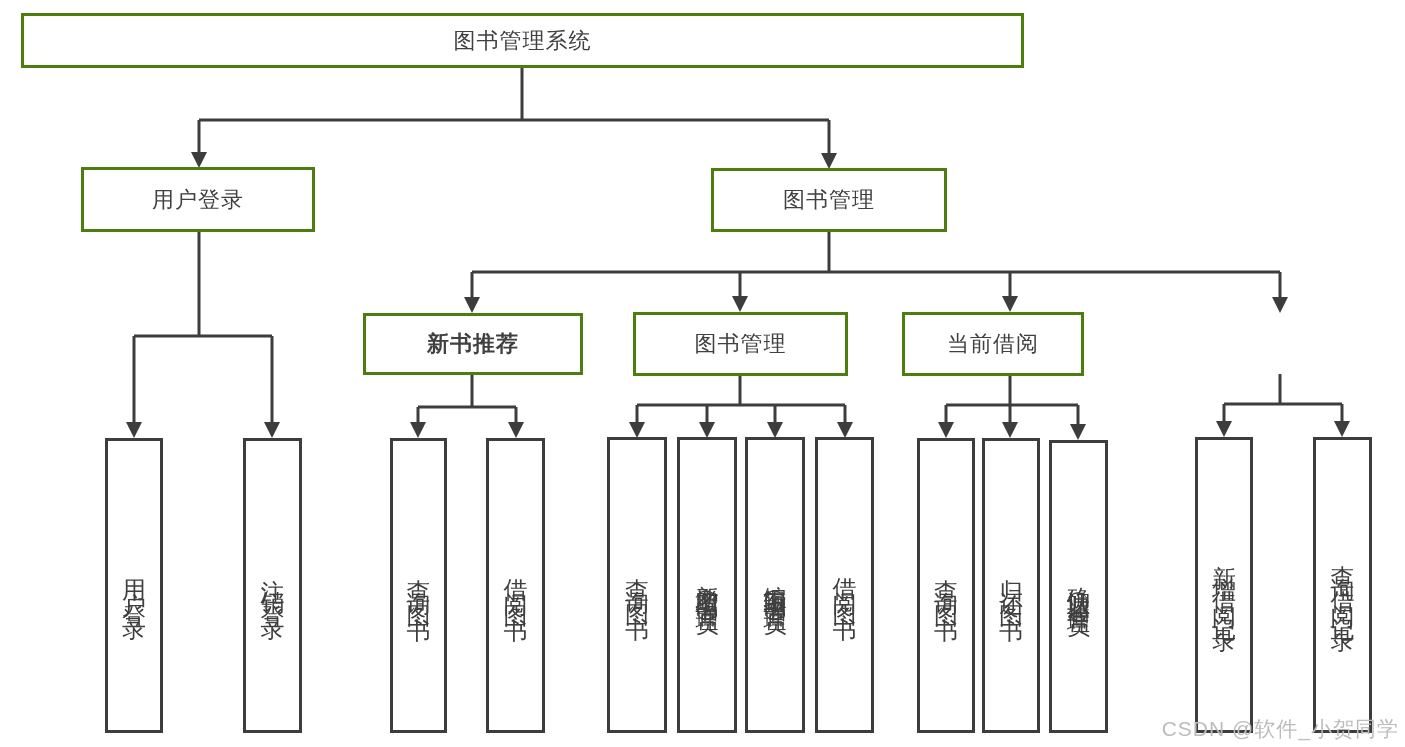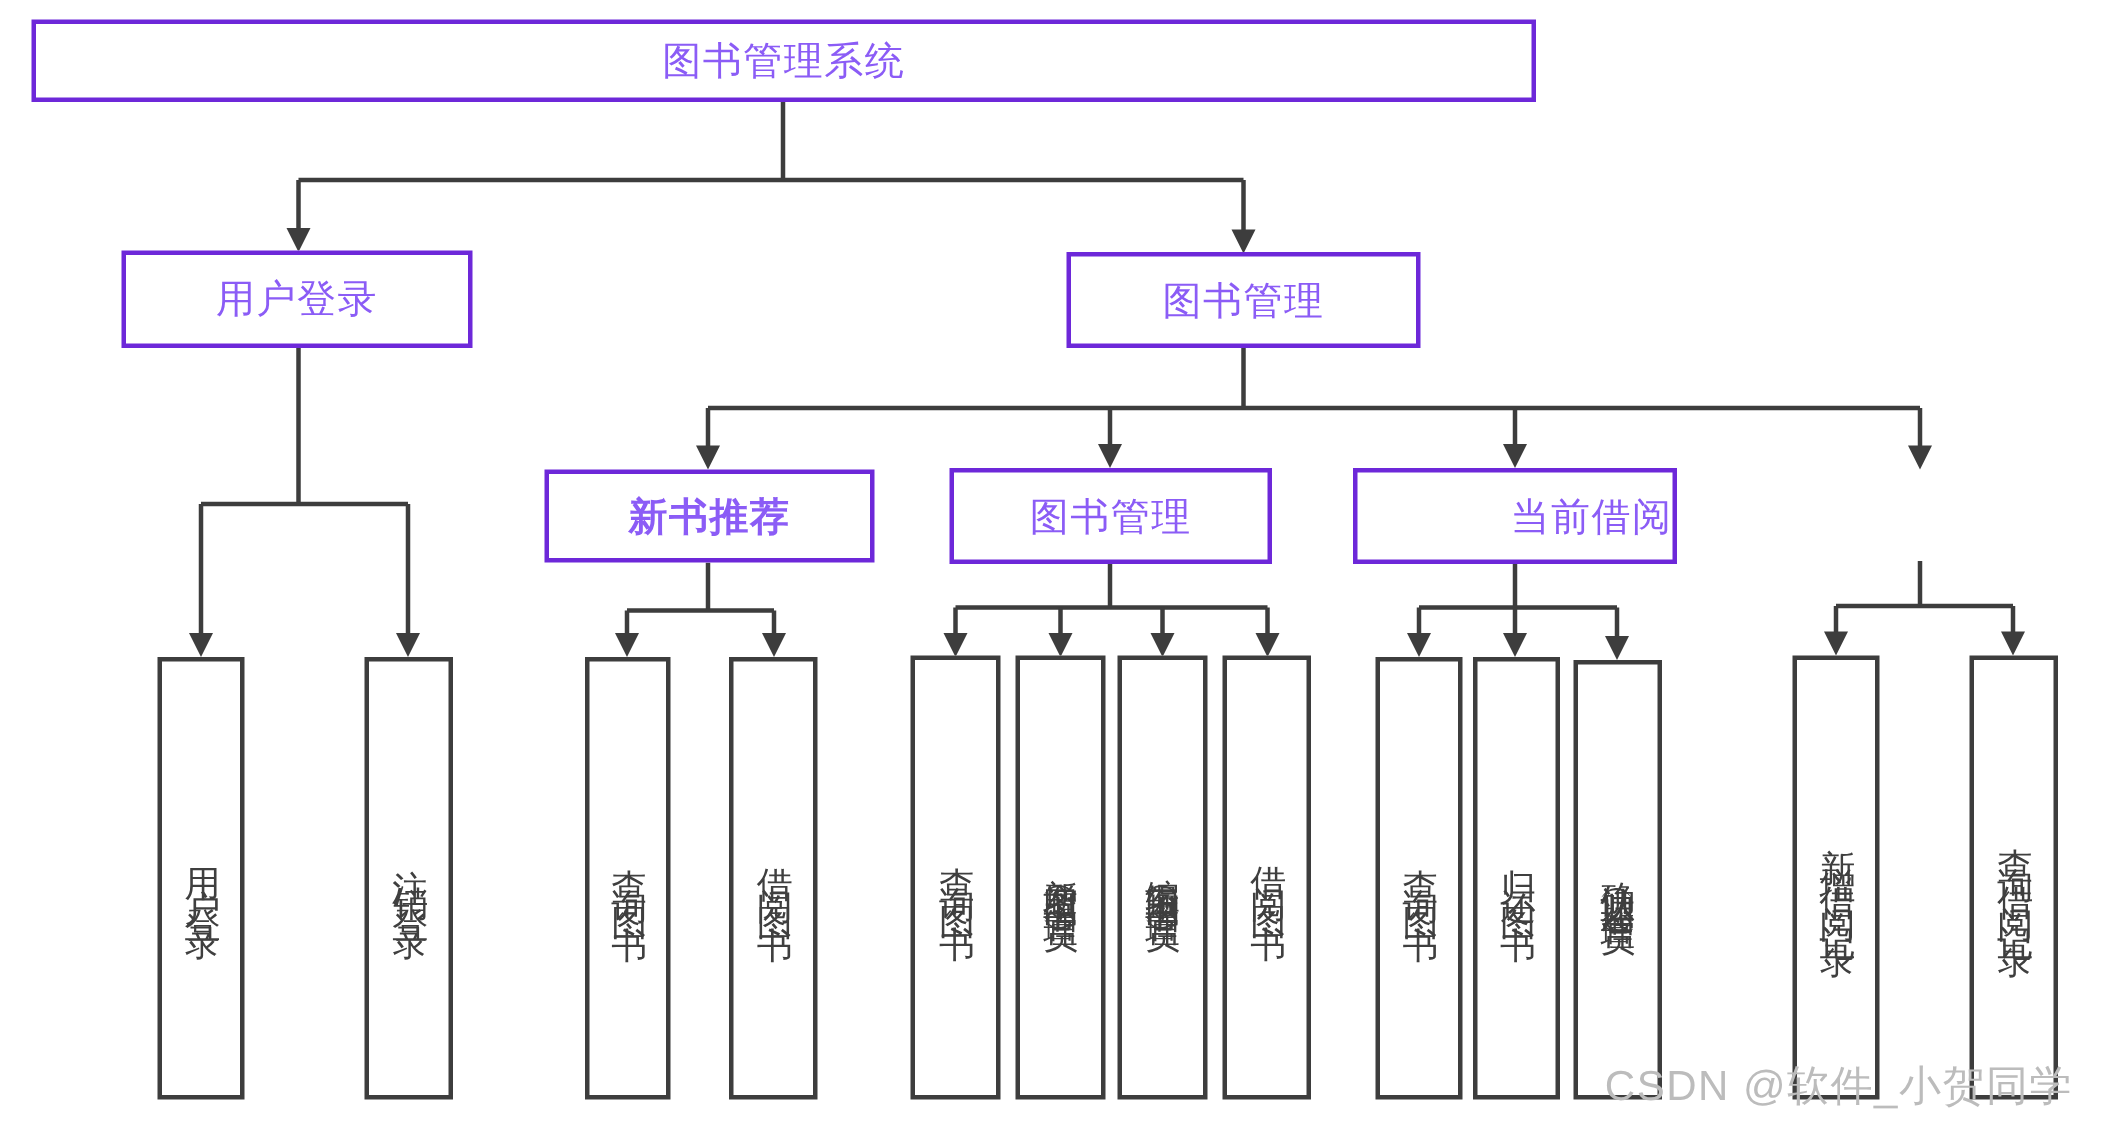--- a/index.html
+++ b/index.html
@@ -12,27 +12,27 @@
     background: #ffffff;
     overflow: hidden;
   }
   svg.wires {
     position: absolute;
     left: 0; top: 0;
     width: 1405px; height: 747px;
   }
   .node {
     position: absolute;
-    border: 3px solid #6d28d9;
+    border: 3px solid #4d7c0f;
     background: #ffffff;
     display: flex;
     align-items: center;
     justify-content: center;
-    color: #8b5cf6;
-    font-size: 26px;
+    color: #404040;
+    font-size: 22px;
     letter-spacing: 1px;
   }
   .leaf {
     position: absolute;
     border: 3px solid #3d3d3d;
     background: #ffffff;
     display: flex;
     align-items: center;
     justify-content: center;
   }
@@ -44,23 +44,23 @@
     font-size: 24px;
     letter-spacing: 13px;
     line-height: 1;
   }
   .leaf.tight span {
     font-size: 23px;
     letter-spacing: 4px;
   }
   .watermark {
     position: absolute;
-    right: 23px;
+    right: 6px;
     bottom: 4px;
-    font-size: 28px;
+    font-size: 21px;
     color: #bcbcbc;
     letter-spacing: 1px;
     white-space: nowrap;
   }
 </style>
 </head>
 <body>
 
 <div class="stage">
 
@@ -150,21 +150,21 @@
   <div class="node" style="left:711px; top:168px; width:236px; height:64px;">
     <span>图书管理</span>
   </div>
 
   <div class="node" style="left:363px; top:313px; width:220px; height:62px;font-weight:bold;">
     <span>新书推荐</span>
   </div>
   <div class="node" style="left:633px; top:312px; width:215px; height:64px;">
     <span>图书管理</span>
   </div>
-  <div class="node" style="left:902px; top:312px; width:216px; height:64px;justify-content:flex-end;">
+  <div class="node" style="left:902px; top:312px; width:182px; height:64px;">
     <span>当前借阅</span>
   </div>
 
   <div class="leaf" style="left:105px; top:438px; width:58px; height:295px;">
     <span>用户登录</span>
   </div>
   <div class="leaf" style="left:243px; top:438px; width:59px; height:295px;">
     <span>注销登录</span>
   </div>
 

